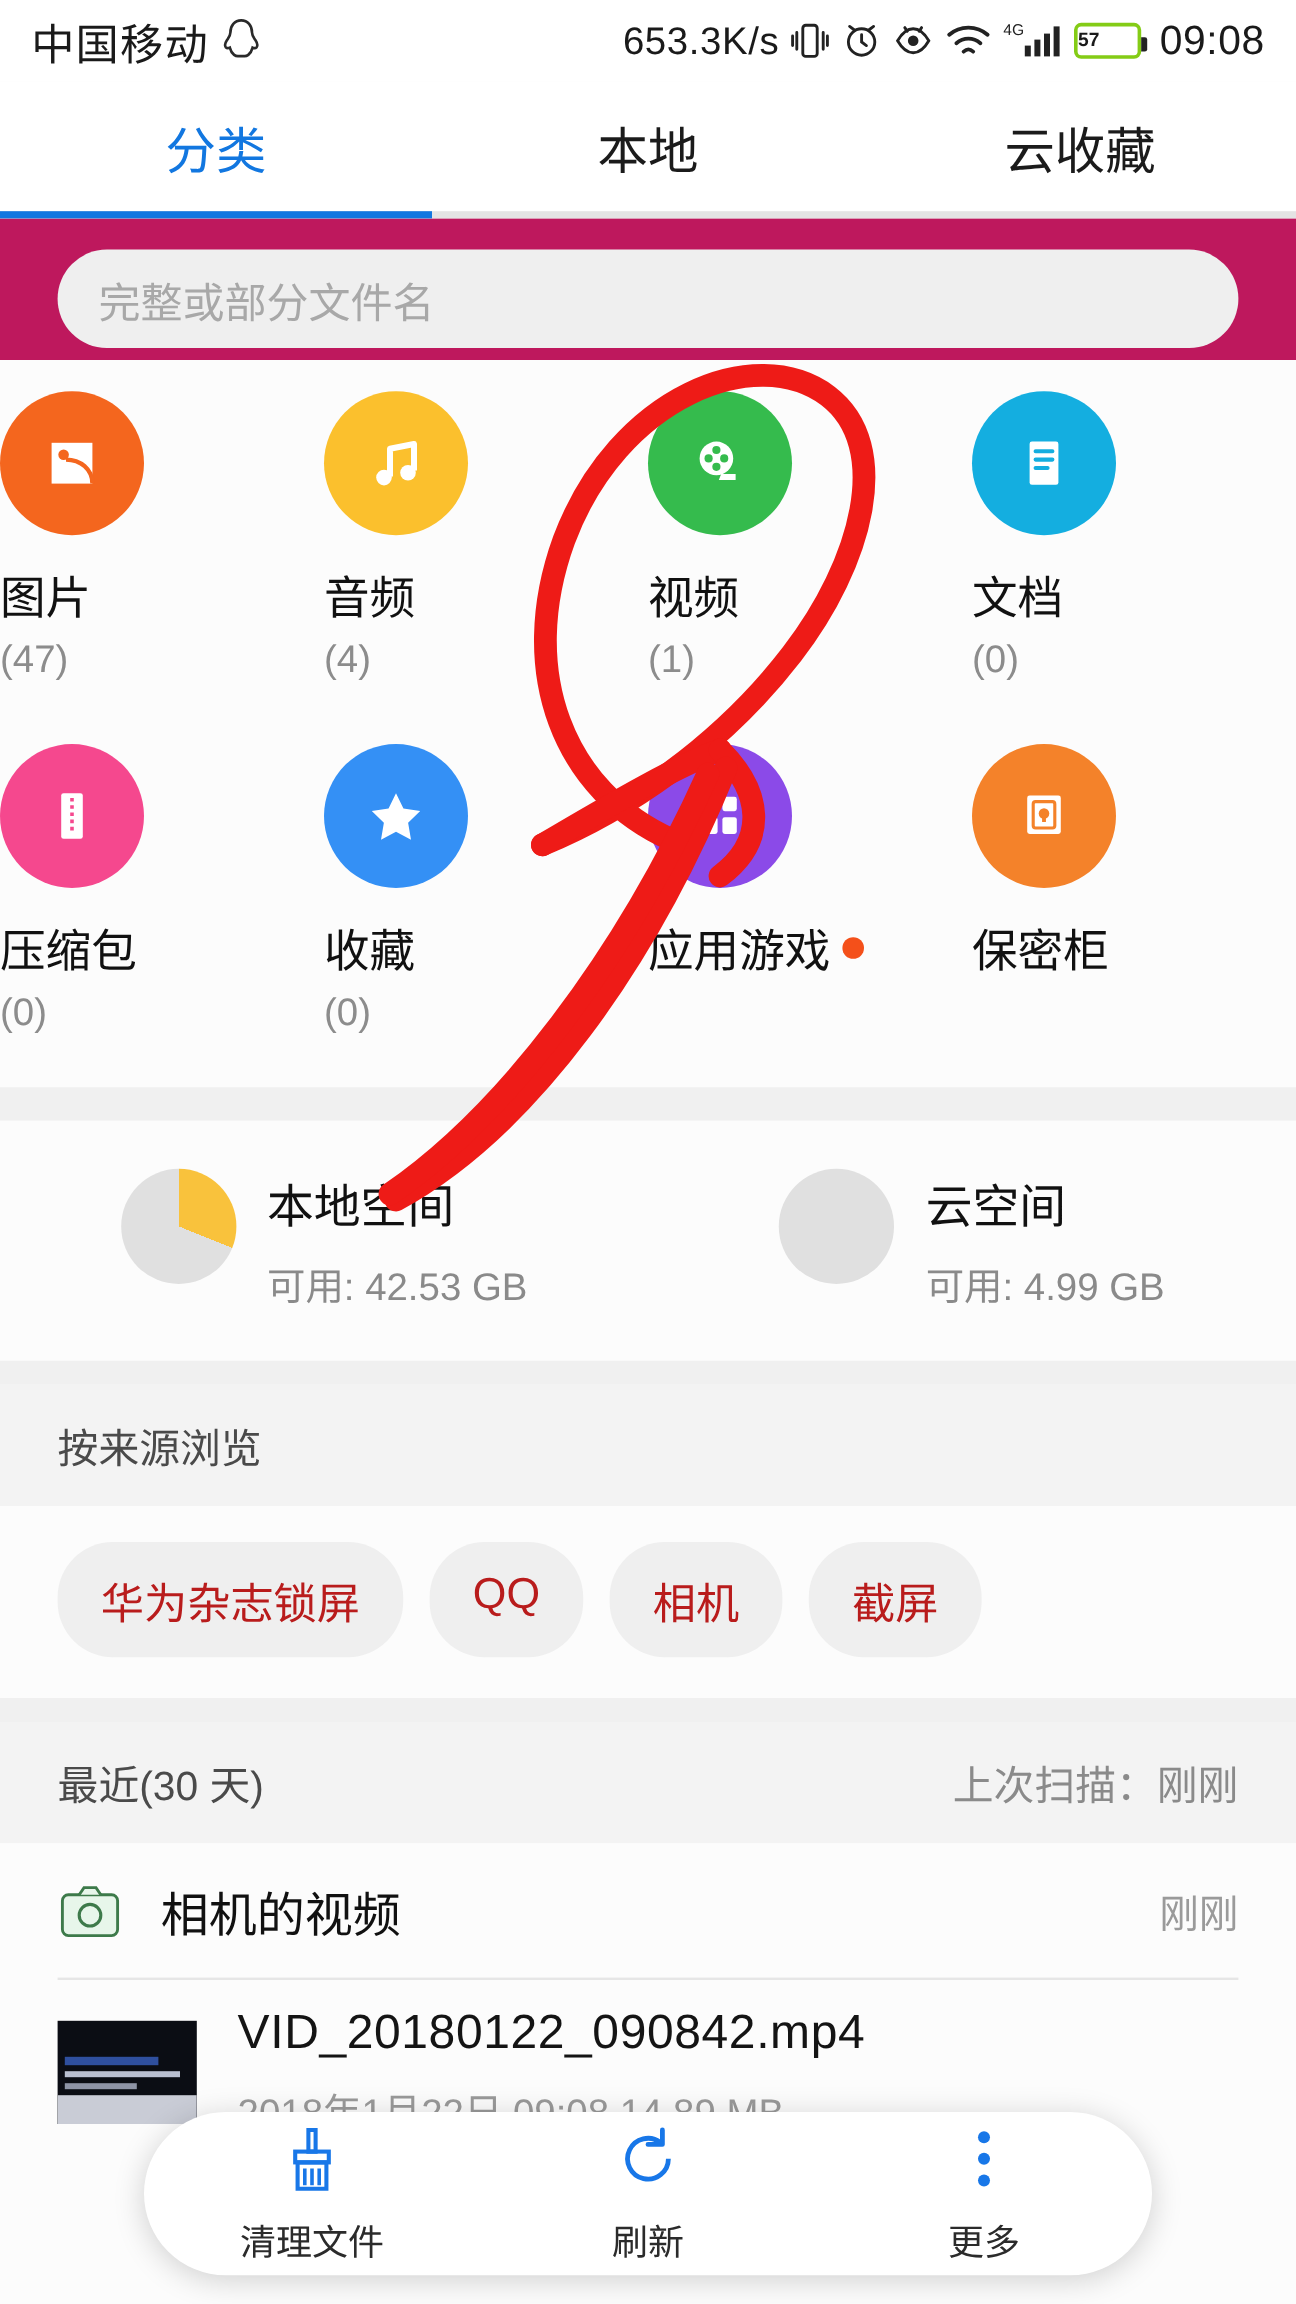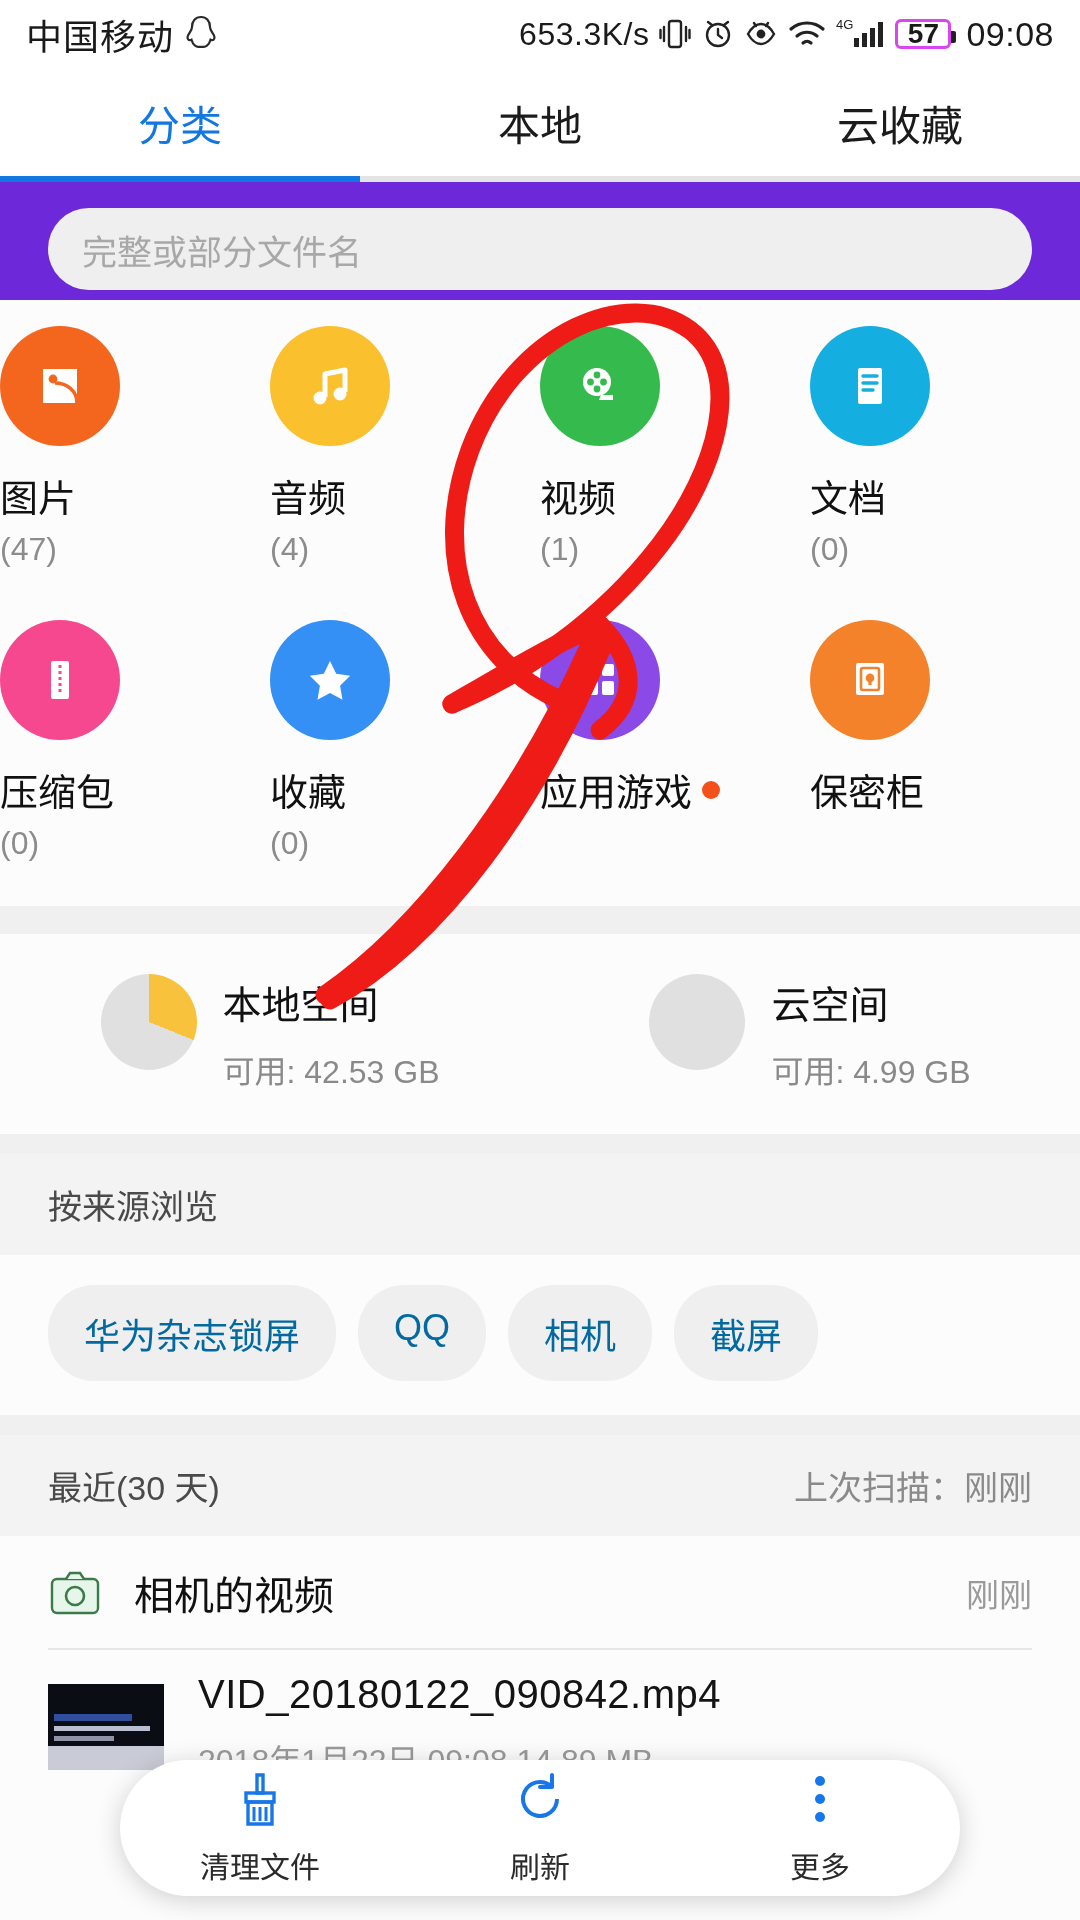--- a/index.html
+++ b/index.html
@@ -16,38 +16,38 @@
     height: 68px; display: flex; align-items: center;
     padding: 0 26px; background: #ffffff; color: #1a1a1a;
   }
   .sb-left { display:flex; align-items:center; gap:10px; }
   .sb-carrier { font-size: 36px; letter-spacing: 1px; }
   .sb-right { margin-left:auto; display:flex; align-items:center; gap:9px; }
   .sb-speed { font-size: 32px; letter-spacing:0.5px; }
   .sb-time { font-size: 34px; margin-left: 6px; letter-spacing:0.5px;}
   .ico { display:inline-block; line-height:0; }
   .battery {
-    width:56px; height:30px; border:3px solid #d946ef; border-radius:6px;
-    position:relative; display:flex; align-items:center; justify-content:center;
-    font-size:28px; font-weight:bold;
+    width:56px; height:30px; border:3px solid #84cc16; border-radius:6px;
+    position:relative; display:flex; align-items:center; justify-content:flex-start;
+    font-size:16px; font-weight:bold;
   }
   .battery::after{
     content:""; position:absolute; right:-8px; top:9px;
     width:5px; height:12px; background:#222; border-radius:0 2px 2px 0;
   }
 
   
   .tabs { display:flex; background:#fff; height:108px; align-items:center; }
   .tab { flex:1; text-align:center; font-size:42px; color:#1b1b1b; position:relative; }
   .tab.active { color:#1277e0; }
   .tabs-underline { position:relative; height:6px; background:#e4e4e4; }
   .tabs-underline .bar { position:absolute; left:0; top:0; width:360px; height:6px; background:#1277e0; }
 
   
-  .searchwrap { padding: 26px 48px 10px 48px; background:#6d28d9;}
+  .searchwrap { padding: 26px 48px 10px 48px; background:#be185d;}
   .searchbox {
     height: 82px; background:#efefef; border-radius: 41px;
     display:flex; align-items:center; padding: 0 34px;
   }
   .searchbox .ph { color:#a8a8a8; font-size:35px; }
 
   
   .grid { background:#fcfcfc; padding: 26px 0 44px 0; }
   .grow { display:flex; }
   .gcell { flex:1; display:flex; flex-direction:column; align-items:flex-start; }
@@ -69,21 +69,21 @@
   .stcell { flex:1; display:flex; align-items:flex-start; justify-content:center; gap:26px;}
   .pie { width:96px; height:96px; border-radius:50%; background:#e0e0e0; }
   .pie.local { background: conic-gradient(#f9c23c 0deg 112deg, #e0e0e0 112deg 360deg); }
   .sttext .sttitle { font-size:39px; color:#111; }
   .sttext .stsub { font-size:32px; color:#8a8a8a; margin-top:16px; }
 
   
   .secthead { background:#f3f3f3; padding: 26px 48px; font-size:34px; color:#4a4a4a; display:flex; align-items:center;}
   .secthead .right { margin-left:auto; color:#8a8a8a; }
   .chips { display:flex; gap:22px; padding: 30px 48px 34px 48px; background:#fcfcfc;}
-  .chip { background:#efefef; border-radius:46px; padding: 22px 36px; font-size:36px; color:#0369a1; white-space:nowrap;}
+  .chip { background:#efefef; border-radius:46px; padding: 22px 36px; font-size:36px; color:#b91c1c; white-space:nowrap;}
 
   
   .recent { background:#fcfcfc; }
   .grouprow { display:flex; align-items:center; padding: 28px 48px 26px 48px; gap:32px;}
   .camicon { width:54px; height:48px; }
   .groupname { font-size:40px; color:#111; }
   .grouptime { margin-left:auto; font-size:33px; color:#9a9a9a; }
   .hr { height:2px; background:#e6e6e6; margin:0 48px; }
   .filerow { display:flex; align-items:center; padding: 22px 48px 0 48px; gap:34px;}
   .thumb { width:116px; height:86px; background:#0b0d14; flex:none; position:relative; overflow:hidden;}

